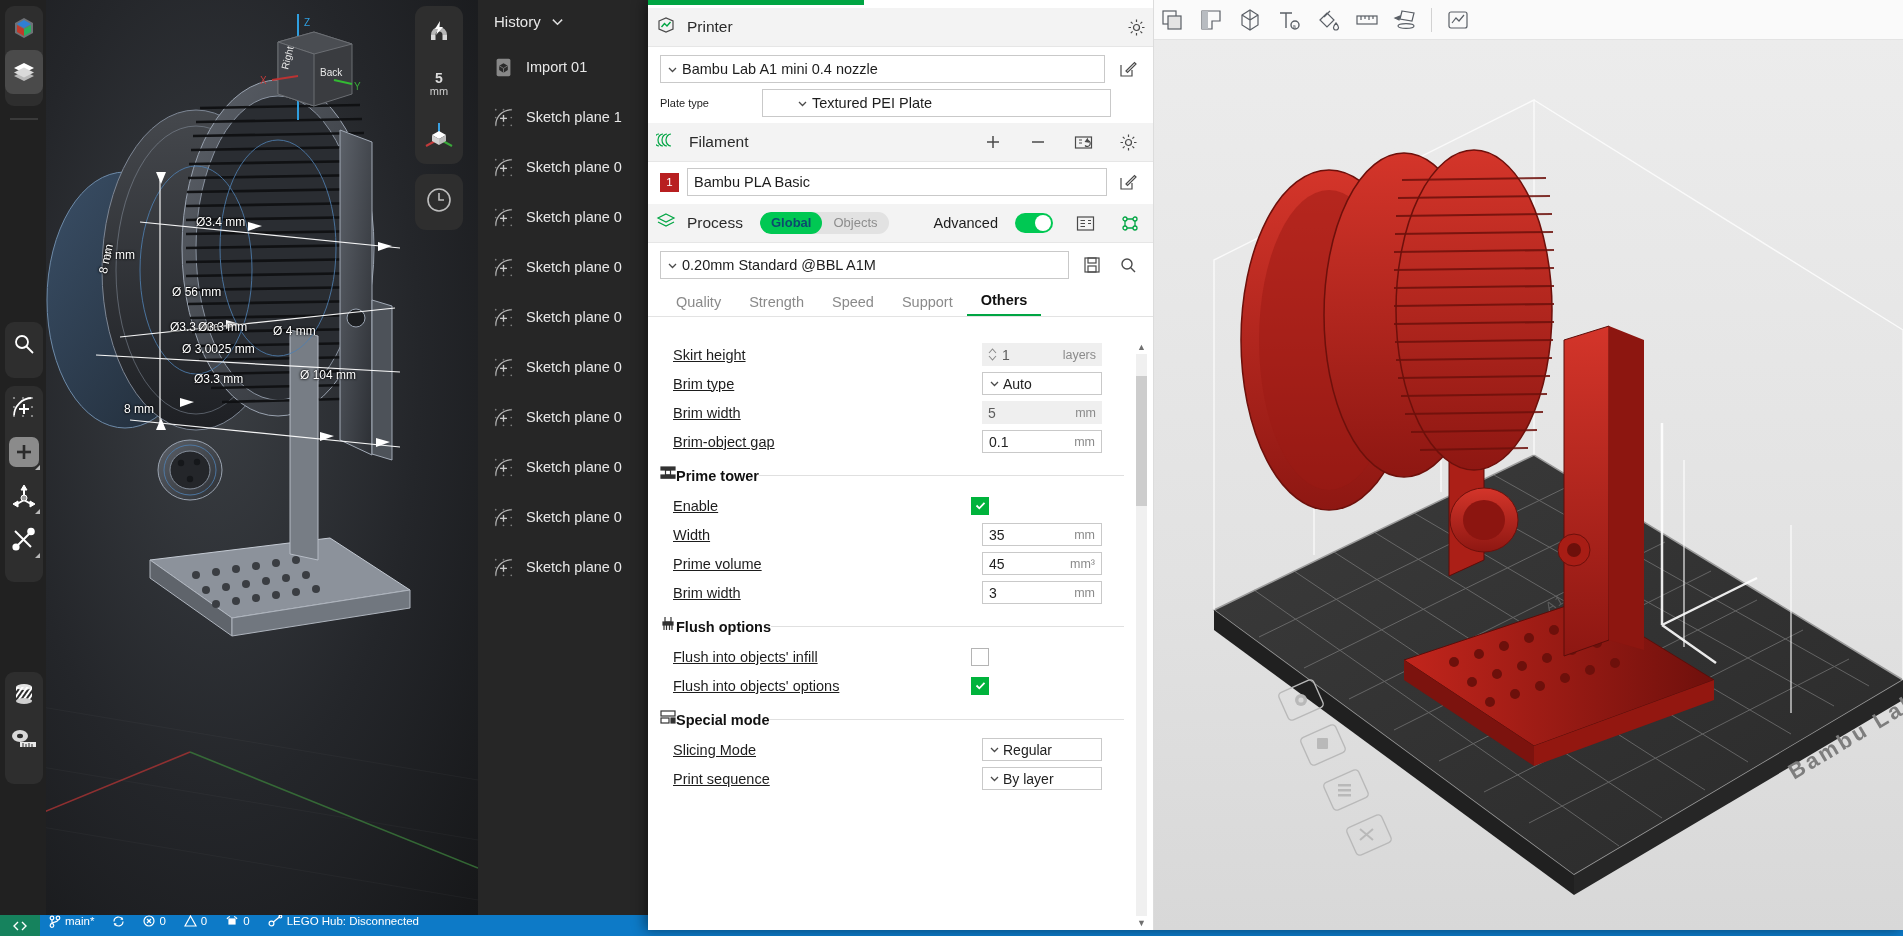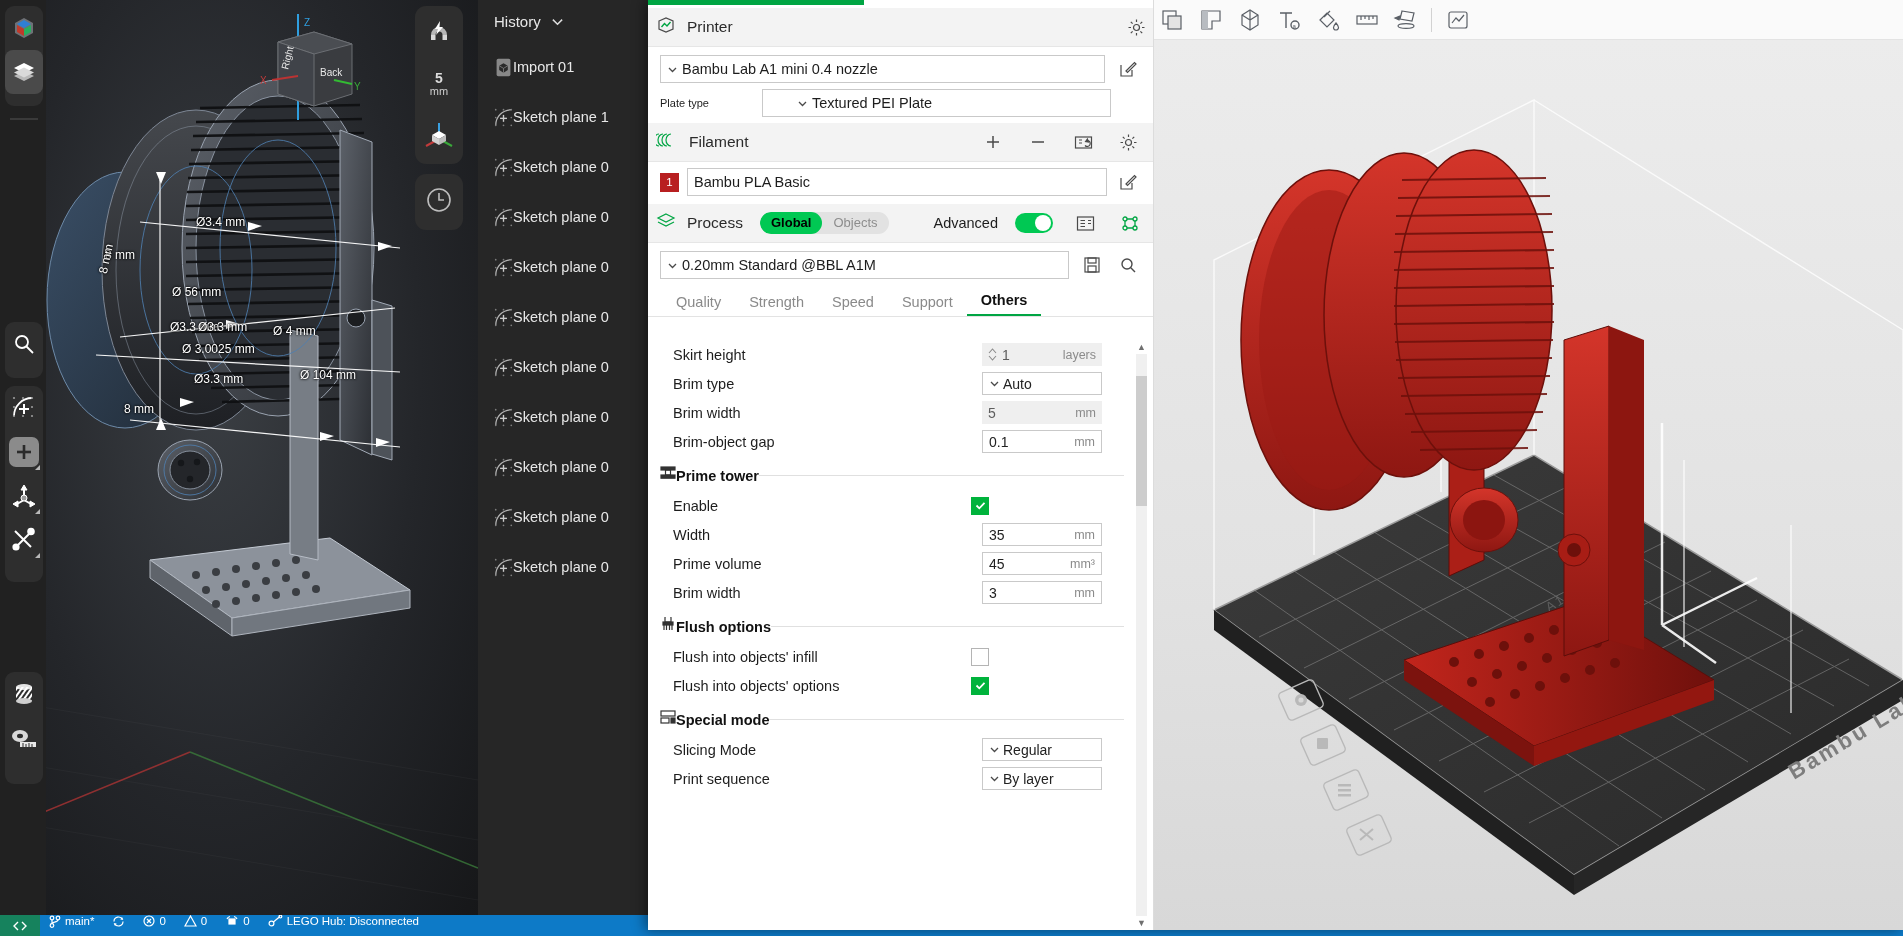--- a/index.html
+++ b/index.html
@@ -32,21 +32,21 @@
   .dim { position:absolute; color:#ffffff; font-size:12px;
      font-family:"Liberation Sans",sans-serif; text-shadow:0 0 3px #000,0 0 2px #000;
      white-space:nowrap; }
 
   
   .history-panel { position:absolute; left:478px; top:0; width:178px; height:920px;
      background:#262626; }
   .history-head { height:42px; display:flex; align-items:center; gap:10px;
      padding-left:16px; color:#e7e7e7; font-size:15px; }
   .chev { width:13px; height:13px; }
-  .hist-item { height:50px; display:flex; align-items:center; 
+  .hist-item { height:50px; display:flex; align-items:center; gap:13px;
      padding-left:16px; color:#e8e8e8; font-size:14.5px; white-space:nowrap; }
   .hist-ico { width:19px; height:19px; flex:none; opacity:.85; }
 
   
   .cad-mid-rail { position:absolute; left:415px; top:6px; width:48px; }
   .mid-group { background:#2e2e2e; border-radius:11px; width:48px;
      display:flex; flex-direction:column; align-items:center; }
   .mid-btn { width:48px; height:52px; display:flex; align-items:center;
      justify-content:center; flex-direction:column; color:#dcdcdc; }
   .mid-btn .big { font-size:14px; font-weight:bold; line-height:14px; }
@@ -96,37 +96,37 @@
      justify-content:center; flex:none; }
 
   .fil-row { display:flex; align-items:center; gap:8px; padding:6px 12px 8px 12px; }
   .fil-badge { width:19px; height:19px; background:#b81f20; color:#fff;
      font-size:11.5px; display:flex; align-items:center; justify-content:center;
      flex:none; }
   .pill-wrap { background:#e2e2e2; border-radius:11px; display:flex;
      height:22px; align-items:center; overflow:hidden; }
   .pill { padding:0 11px; height:22px; line-height:22px; font-size:13px;
      border-radius:11px; color:#8d8d8d; }
-  .pill.on { background:#00c853; color:#000000; font-weight:bold; }
+  .pill.on { background:#00c853; color:#0c4a6e; font-weight:bold; }
   .adv-label { font-size:14.5px; color:#1d1d1d; }
   .toggle { width:38px; height:20px; border-radius:10px; background:#00c853;
      position:relative; }
   .toggle .knob { position:absolute; right:2px; top:2px; width:16px; height:16px;
      border-radius:50%; background:#fff; }
 
   .ptabs { display:flex; gap:0; border-bottom:1px solid #e3e3e3; padding:0 14px;
      height:32px; align-items:flex-end; }
   .ptab { font-size:14.5px; color:#8a8a8a; padding:0 14px 6px 14px; }
   .ptab.active { color:#111; font-weight:bold;
      border-bottom:2px solid #00a543; }
 
   .settings { position:absolute; left:0; top:340px; width:506px;
      height:590px; overflow:hidden; }
   .srow { display:flex; align-items:center; height:29px; padding-left:25px; }
-  .srow .sl { flex:1; font-size:14.5px; color:#1d1d1d; }
+  .srow .sl { flex:1; font-size:14.5px; color:#1d1d1d;text-decoration:underline; }
   .field { width:120px; height:23px; display:flex; align-items:center;
      font-size:14px; color:#222; margin-right:52px; padding:0 6px; }
   .field.box { border:1px solid #c9c9c9; background:#fff; }
   .field.grey { background:#efefef; color:#5d5d5d; }
   .field .unit { margin-left:auto; font-size:12.5px; color:#8b8b8b; }
   .field.combo2 { border:1px solid #c9c9c9; background:#fff; gap:3px; }
   .spin { display:flex; flex-direction:column; gap:1px; margin-right:5px; }
   .chk { width:18px; height:18px; border:1px solid #b4b4b4; background:#fff;
      margin-right:0; }
   .chk.on { background:#00b33c; border-color:#00b33c; display:flex;

